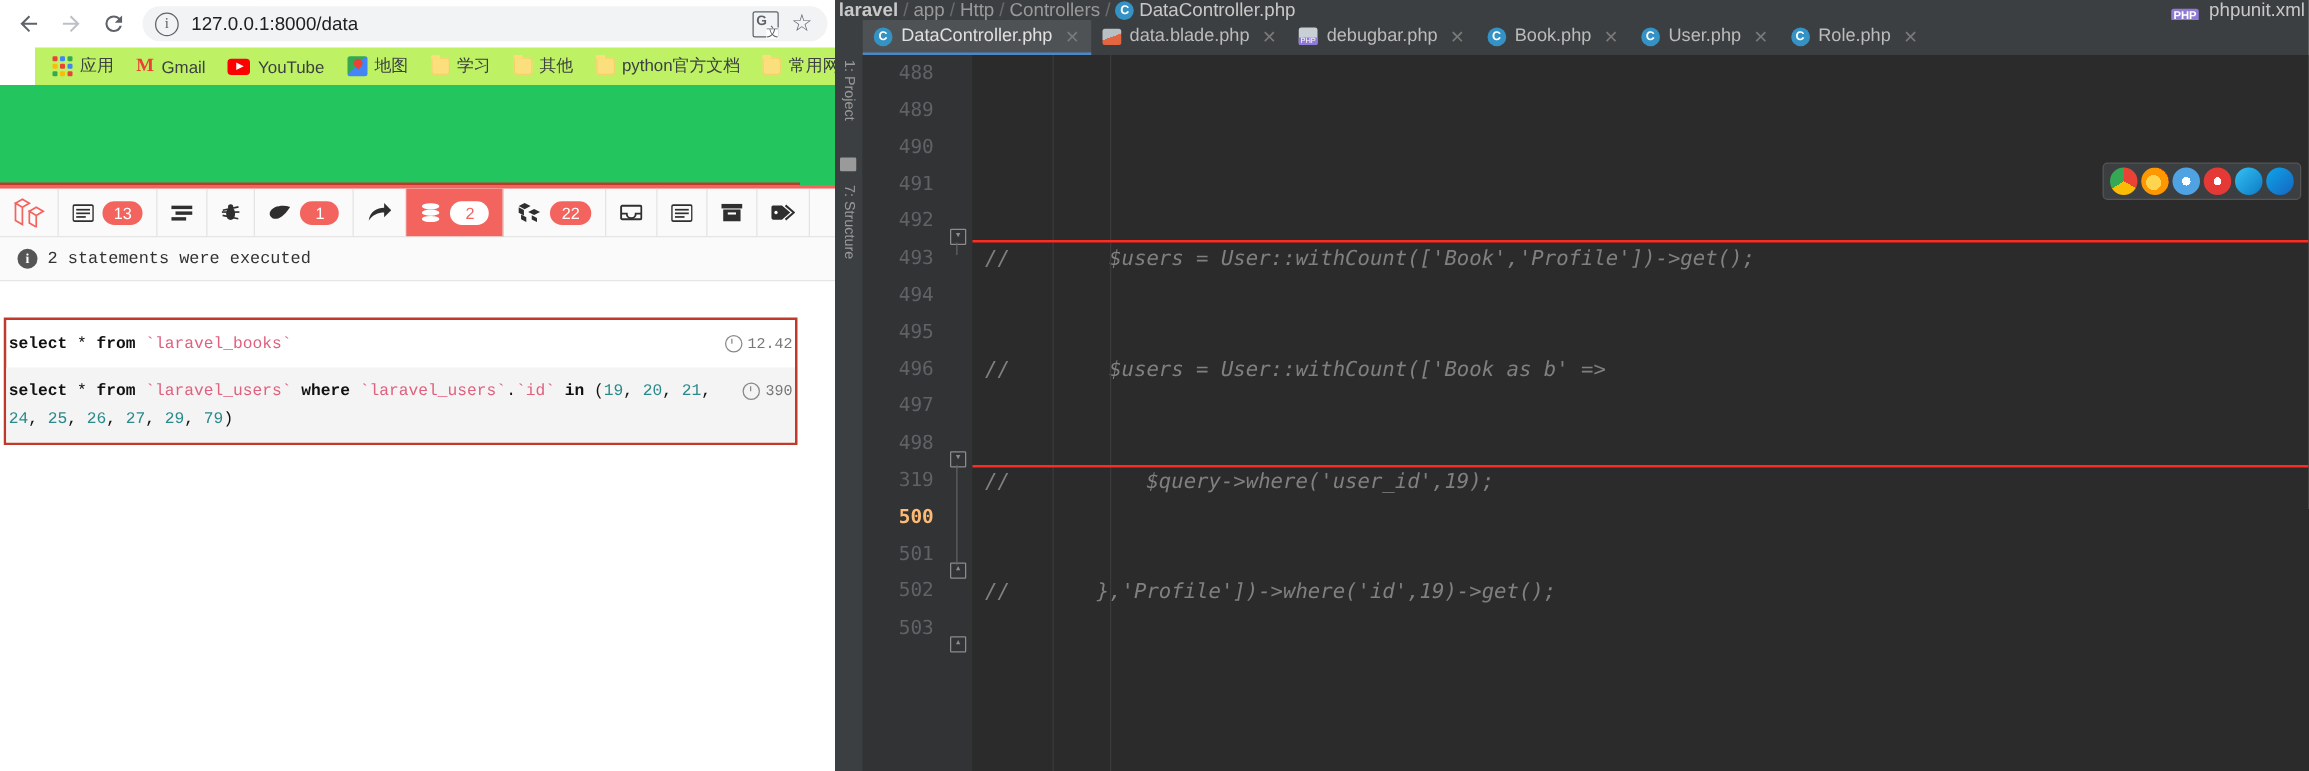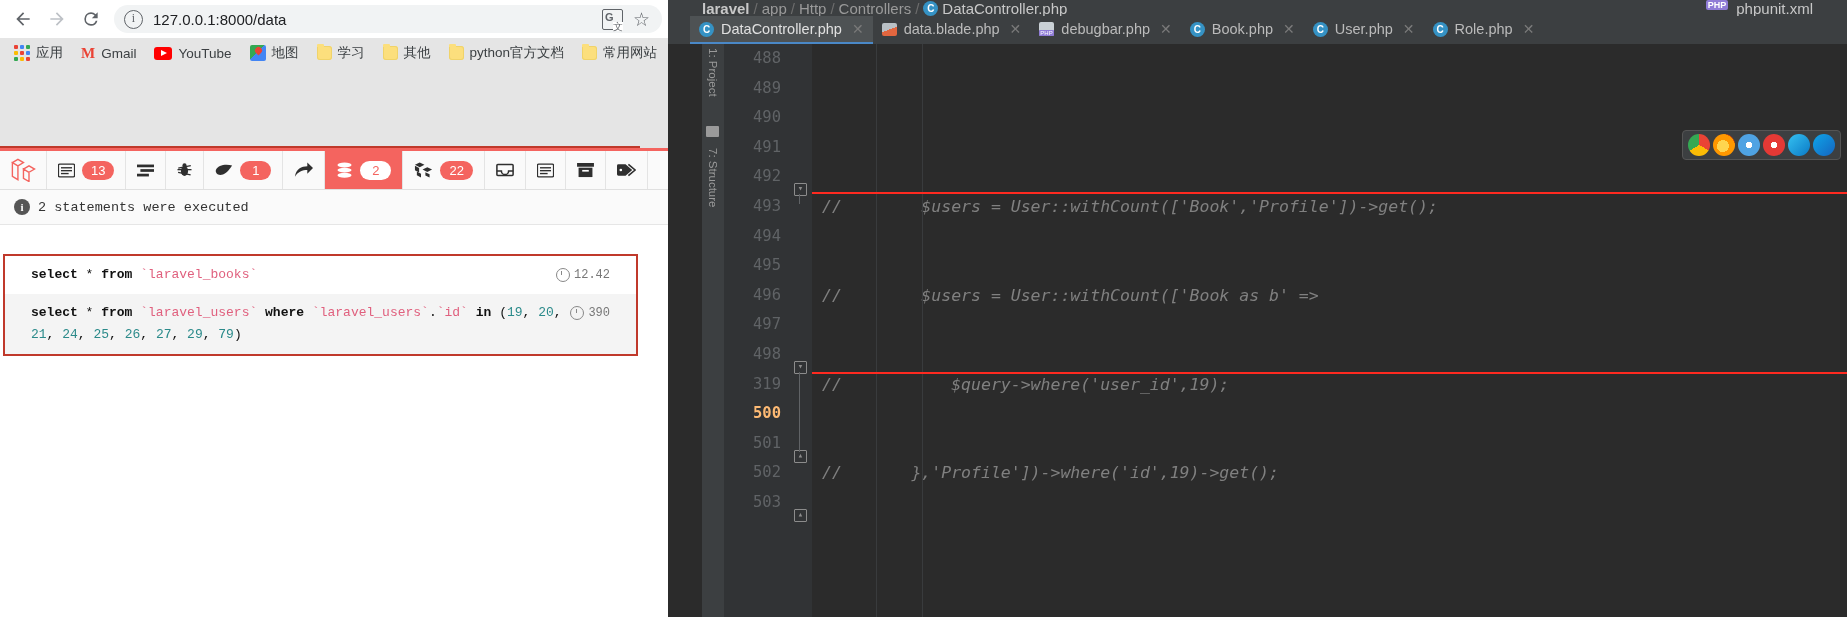--- a/index.html
+++ b/index.html
@@ -20,40 +20,40 @@
              font-family:"Liberation Serif",serif;}
   .omni-url{margin-left:10px;font-size:15px;color:#202124;white-space:nowrap;}
   .omni-right{margin-left:auto;display:flex;align-items:center;gap:10px;padding-right:2px;}
   .translate-ico{width:19px;height:19px;border:1.5px solid #5f6368;border-radius:2px;position:relative;}
   .translate-ico:after{content:"文";position:absolute;right:-1px;bottom:-2px;font-size:10px;
                        background:#fff;color:#5f6368;line-height:9px;}
   .translate-ico:before{content:"G";position:absolute;left:2px;top:0px;font-size:11px;color:#5f6368;
                         line-height:15px;font-weight:bold;}
   .star-ico{font-size:19px;color:#5f6368;line-height:19px;}
 
-  .bm-bar{height:30px;display:flex;align-items:center;padding:0 8px;gap:6px;background:#e5e5e5;}
+  .bm-bar{height:30px;display:flex;align-items:center;padding:0 8px;gap:6px;background:#bef264;margin-left:28px;}
   .bm-item{display:flex;align-items:center;gap:6px;padding:3px 6px;border-radius:4px;
            font-size:13.5px;color:#3c4043;white-space:nowrap;}
   .apps-grid{width:16px;height:16px;display:grid;grid-template-columns:repeat(3,1fr);
              grid-template-rows:repeat(3,1fr);gap:1.5px;flex:none;}
   .apps-grid i{display:block;border-radius:1px;}
   .ico-gmail{font-size:15px;color:#ea4335;font-weight:bold;font-family:"Liberation Serif",serif;line-height:15px;}
   .ico-yt{width:18px;height:13px;background:#ff0000;border-radius:3px;position:relative;flex:none;}
   .ico-yt:after{content:"";position:absolute;left:7px;top:3.2px;border-left:6px solid #fff;
                 border-top:3.4px solid transparent;border-bottom:3.4px solid transparent;}
   .ico-maps{width:16px;height:16px;flex:none;position:relative;background:
       linear-gradient(135deg,#34a853 0 45%,#4285f4 45% 100%);border-radius:2px;overflow:hidden;}
   .ico-maps:after{content:"";position:absolute;left:5px;top:2px;width:7px;height:7px;
                   background:#ea4335;border-radius:50% 50% 50% 0;transform:rotate(-45deg);}
   .ico-folder{width:15px;height:14px;background:#fcdf7d;border-radius:1px 3px 3px 3px;flex:none;
               position:relative;box-shadow:inset 0 0 0 1px #f0d36a;}
   .ico-folder:before{content:"";position:absolute;left:0;top:-2.5px;width:7px;height:3px;
                      background:#fcdf7d;border-radius:1px 1px 0 0;}
 
-  .page{position:absolute;left:0;top:68px;right:0;bottom:0;background:#e5e5e5;}
+  .page{position:absolute;left:0;top:68px;right:0;bottom:0;background:#22c55e;}
 
   
   .dbg{position:absolute;left:0;right:0;top:80px;bottom:0;border-top:3px solid #f4645f;background:#fff;}
   .dbg-tabs{display:flex;align-items:stretch;height:38px;background:#fafafa;
             border-bottom:1px solid #e0e0e0;}
   .dbg-tab{display:flex;align-items:center;gap:7px;padding:0 11px;
            border-right:1px solid #e4e4e4;color:#333;}
   .dbg-tab.active{background:#f4645f;}
   .dbg-tab.brand{padding:0 10px;border-right:1px solid #e4e4e4;}
   .badge{background:#f4645f;color:#fff;border-radius:11px;font-size:13px;
@@ -63,37 +63,37 @@
   .dbg-ico{font-size:16px;line-height:16px;color:#2f2f2f;display:flex;align-items:center;}
   .dbg-tab.active .dbg-ico{color:#fff;}
 
   .dbg-status{height:34px;display:flex;align-items:center;gap:8px;padding:0 14px;
               background:#fafafa;border-bottom:1px solid #e6e6e6;
               font-family:"Liberation Mono",monospace;font-size:13.5px;color:#333;}
   .info-ico{width:16px;height:16px;border-radius:50%;background:#555;color:#fff;font-size:11px;
             line-height:16px;text-align:center;font-weight:bold;font-family:"Liberation Serif",serif;}
 
   .sql-wrap{position:absolute;left:3px;right:30px;top:103px;border:2px solid #c0392b;background:#fff;}
-  .sql-row{display:flex;align-items:flex-start;padding:8px 26px;
+  .sql-row{display:flex;align-items:flex-start;padding:8px 2px;
            font-family:"Liberation Mono",monospace;font-size:13px;line-height:22px;}
   .sql-row.alt{background:#f4f4f4;}
   .sql-text{flex:1;color:#111;word-break:break-word;}
   .sql-text b{font-weight:bold;color:#111;}
   .kw{font-weight:bold;color:#111;}
   .tbl{color:#e0607e;}
   .num{color:#2b8a8a;}
   .sql-time{display:flex;align-items:center;gap:4px;color:#777;font-size:12px;white-space:nowrap;
             padding-left:8px;}
   .clock{width:12px;height:12px;border:1.4px solid #888;border-radius:50%;position:relative;flex:none;}
   .clock:after{content:"";position:absolute;left:4.2px;top:2px;width:1.2px;height:4px;background:#888;}
 
   
   .ide{position:absolute;left:668px;top:0;width:1179px;height:617px;background:#3c3f41;overflow:hidden;
        font-family:"DejaVu Sans Mono",monospace;}
-  .crumb{height:16px;display:flex;align-items:center;gap:4px;padding:0 34px;
+  .crumb{height:16px;display:flex;align-items:center;gap:4px;padding:0 3px;
          background:#3c3f41;color:#9a9a9a;font-size:15px;font-family:"Liberation Sans",sans-serif;
          white-space:nowrap;overflow:hidden;}
   .crumb .sep{color:#6d6d6d;}
   .crumb .cur{color:#c8c8c8;}
   .php-badge{display:inline-block;background:#8f7bd6;color:#fff;font-size:9px;padding:0 2px;
              border-radius:2px;margin-right:4px;vertical-align:middle;font-weight:bold;
              font-family:"Liberation Sans",sans-serif;}
   .cbadge{display:inline-flex;width:15px;height:15px;border-radius:50%;background:#3592c4;color:#fff;
           font-size:10px;align-items:center;justify-content:center;font-weight:bold;
           font-family:"Liberation Sans",sans-serif;flex:none;}
@@ -104,21 +104,21 @@
        font-family:"Liberation Sans",sans-serif;white-space:nowrap;border-bottom:2px solid transparent;}
   .tab.active{background:#4e5254;border-bottom:2px solid #4a88c7;color:#e0e0e0;}
   .tab .x{color:#7a7a7a;font-size:14px;margin-left:3px;}
   .blade-ico{width:15px;height:13px;flex:none;background:linear-gradient(160deg,#b9c0c5 0 50%,#e2663f 50% 100%);
              border-radius:2px;}
   .phpfile-ico{width:15px;height:14px;flex:none;background:#c9d0d5;border-radius:2px;position:relative;}
   .phpfile-ico:after{content:"PHP";position:absolute;left:0;bottom:0;font-size:6px;background:#8f7bd6;
                      color:#fff;line-height:6px;padding:0 1px;border-radius:1px;
                      font-family:"Liberation Sans",sans-serif;}
 
-  .editor{position:absolute;left:0;right:0;top:44px;bottom:0;display:flex;background:#2b2b2b;padding-left:34px;}
+  .editor{position:absolute;left:0;right:0;top:44px;bottom:0;display:flex;background:#2b2b2b;}
   .sidestrip{width:22px;background:#3c3f41;color:#9a9a9a;position:relative;flex:none;}
   .vlabel{position:absolute;left:50%;transform-origin:0 0;transform:rotate(90deg) translateY(-50%);
           font-size:11.5px;white-space:nowrap;font-family:"Liberation Sans",sans-serif;}
   .vproj{top:4px;}
   .vstruct{top:104px;}
   .folder-sm{position:absolute;left:4px;top:82px;width:13px;height:11px;background:#9a9a9a;border-radius:1px;}
   .linenos{width:66px;background:#313335;color:#606366;font-size:15.5px;line-height:29.6px;
            text-align:right;padding-right:9px;flex:none;box-sizing:border-box;}
   .lineno.cur{color:#fdba74;font-weight:bold;}
   .fold{width:22px;background:#313335;flex:none;position:relative;}
@@ -367,21 +367,21 @@
       <span style="color:#c8c8c8;font-weight:bold">laravel</span>
       <span class="sep">/</span>
       <span>app</span>
       <span class="sep">/</span>
       <span>Http</span>
       <span class="sep">/</span>
       <span>Controllers</span>
       <span class="sep">/</span>
       <span class="cbadge">C</span>
       <span class="cur">DataController.php</span>
-      <span style="margin-left:auto;display:flex;align-items:flex-start;gap:4px;color:#c8c8c8;">
+      <span style="margin-left:auto;display:flex;align-items:flex-end;gap:4px;color:#c8c8c8;">
         <span class="php-badge">PHP</span>
         <span>phpunit.xml</span>
       </span>
     </div>
 
     <div class="tabbar">
       <div class="gutter-left"></div>
       <div class="tab active">
         <span class="cbadge">C</span>
         <span>DataController.php</span>

